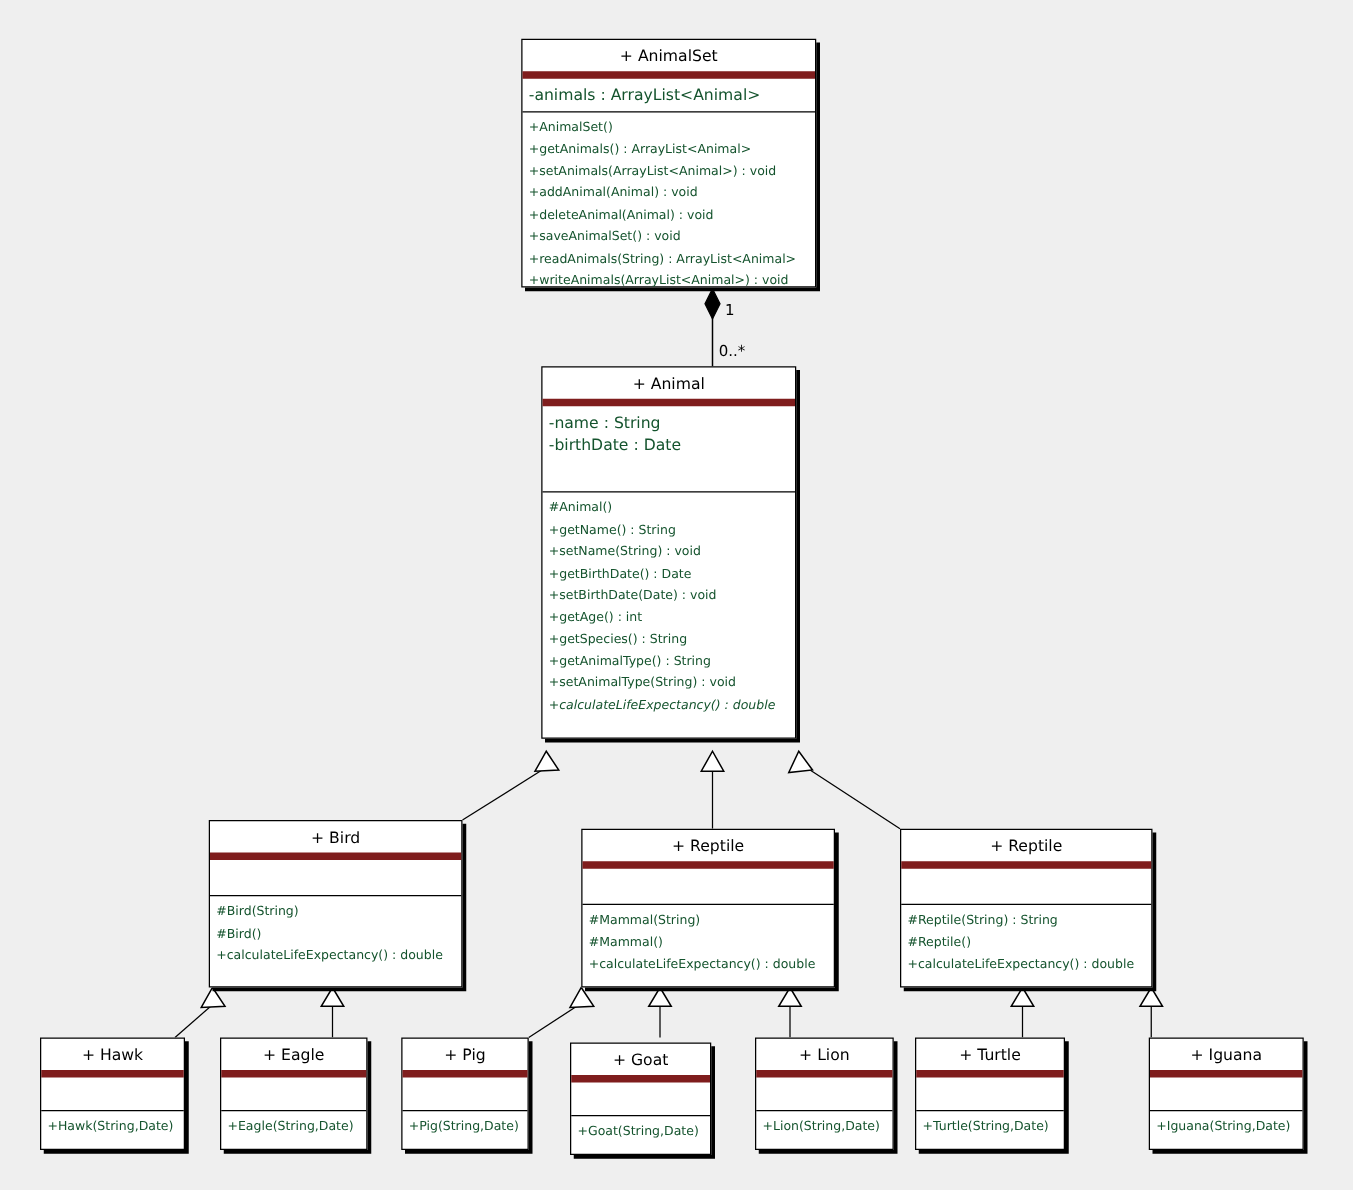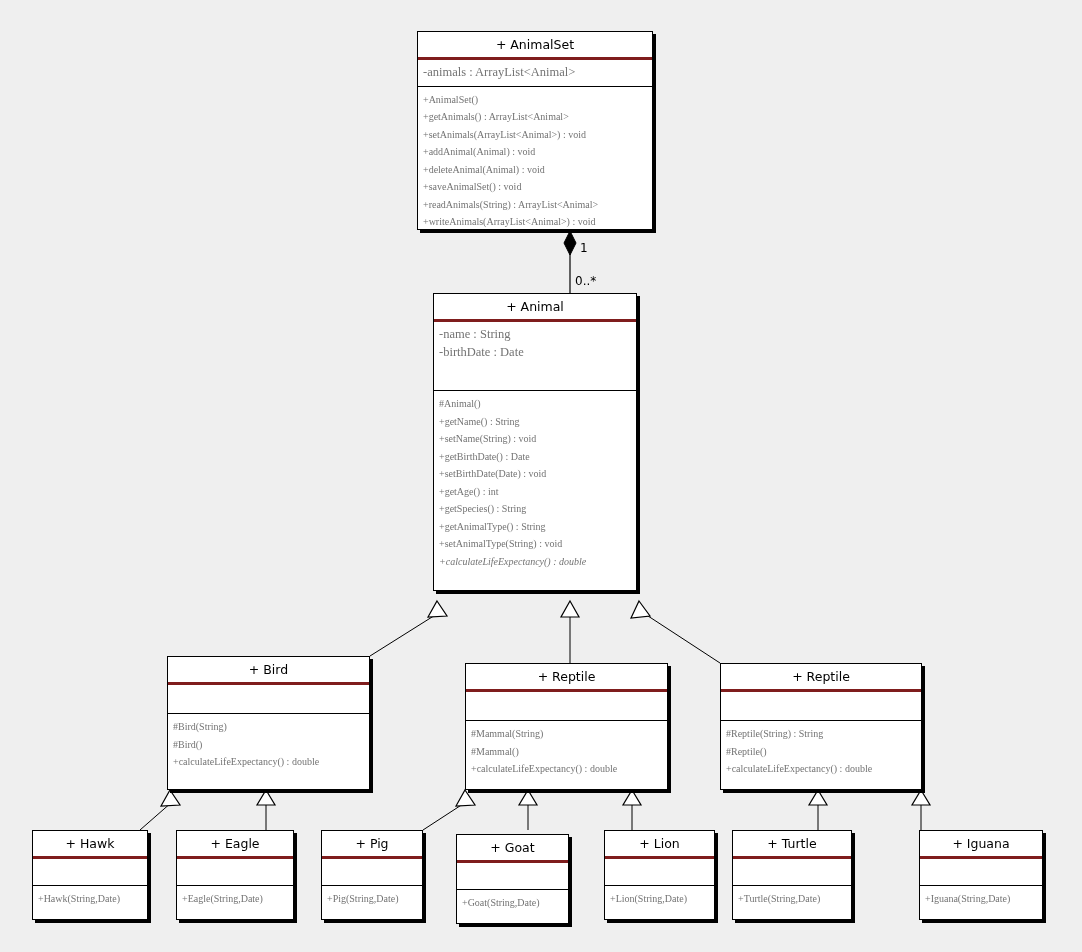--- a/index.html
+++ b/index.html
@@ -35,42 +35,41 @@
     box-sizing: border-box;
     box-shadow: 3px 3px 0 0 #000000;
     display: flex;
     flex-direction: column;
   }
   .uml-name {
     text-align: center;
     font-size: 12.5px;
     color: #000;
     padding: 5px 4px 5px 4px;
-    border-bottom: 3px solid #7f1d1d;
+    border-bottom: 6px solid #7f1d1d;
     line-height: 15px;
     white-space: nowrap;
   }
   .uml-attrs {
     border-bottom: 1px solid #000;
     padding: 4px 4px 4px 5px;
     font-size: 12.5px;
     line-height: 17.5px;
     box-sizing: border-box;
   }
   .uml-ops {
     padding: 4px 4px 4px 5px;
     font-size: 10px;
     line-height: 17.5px;
     flex: 1 1 auto;
     box-sizing: border-box;
   }
   .uml-row {
     white-space: nowrap;
-    color: #737373;
-    font-family: Liberation Serif, serif;
+    color: #14532d;
   }
   .uml-row.abstract {
     font-style: italic;
   }
   .mult-label {
     position: absolute;
     font-size: 12px;
     color: #000;
     white-space: nowrap;
   }

